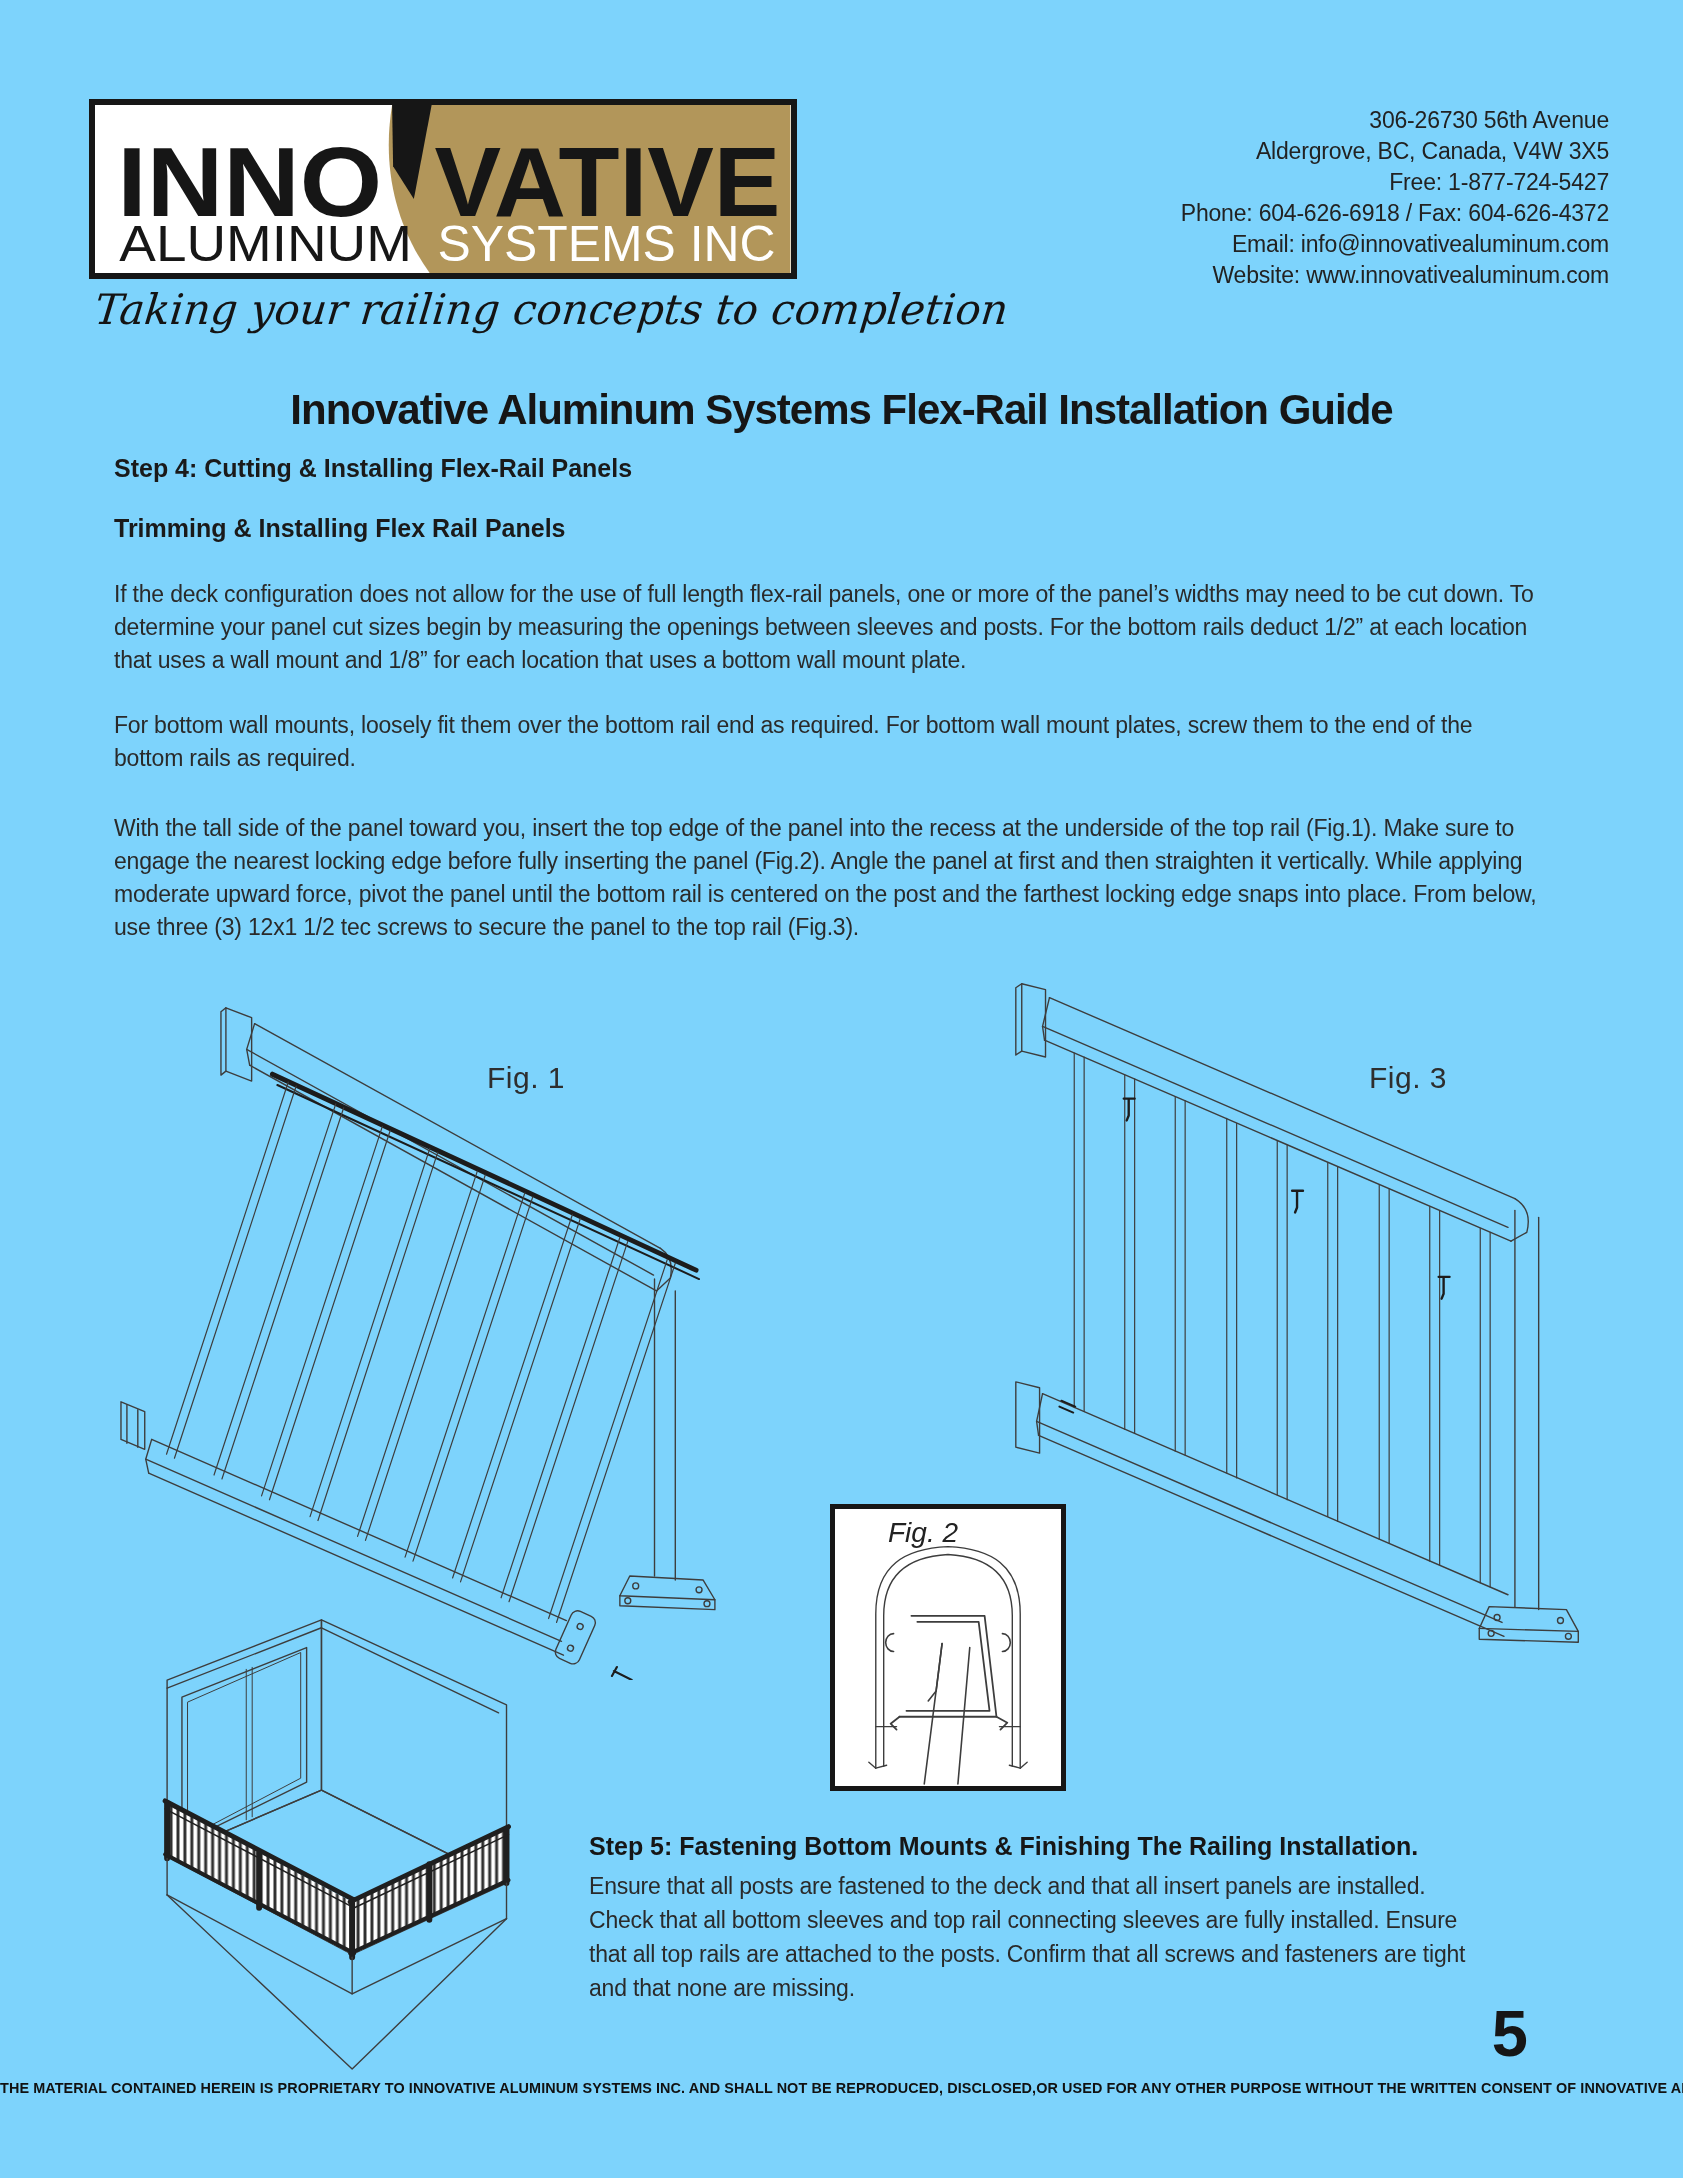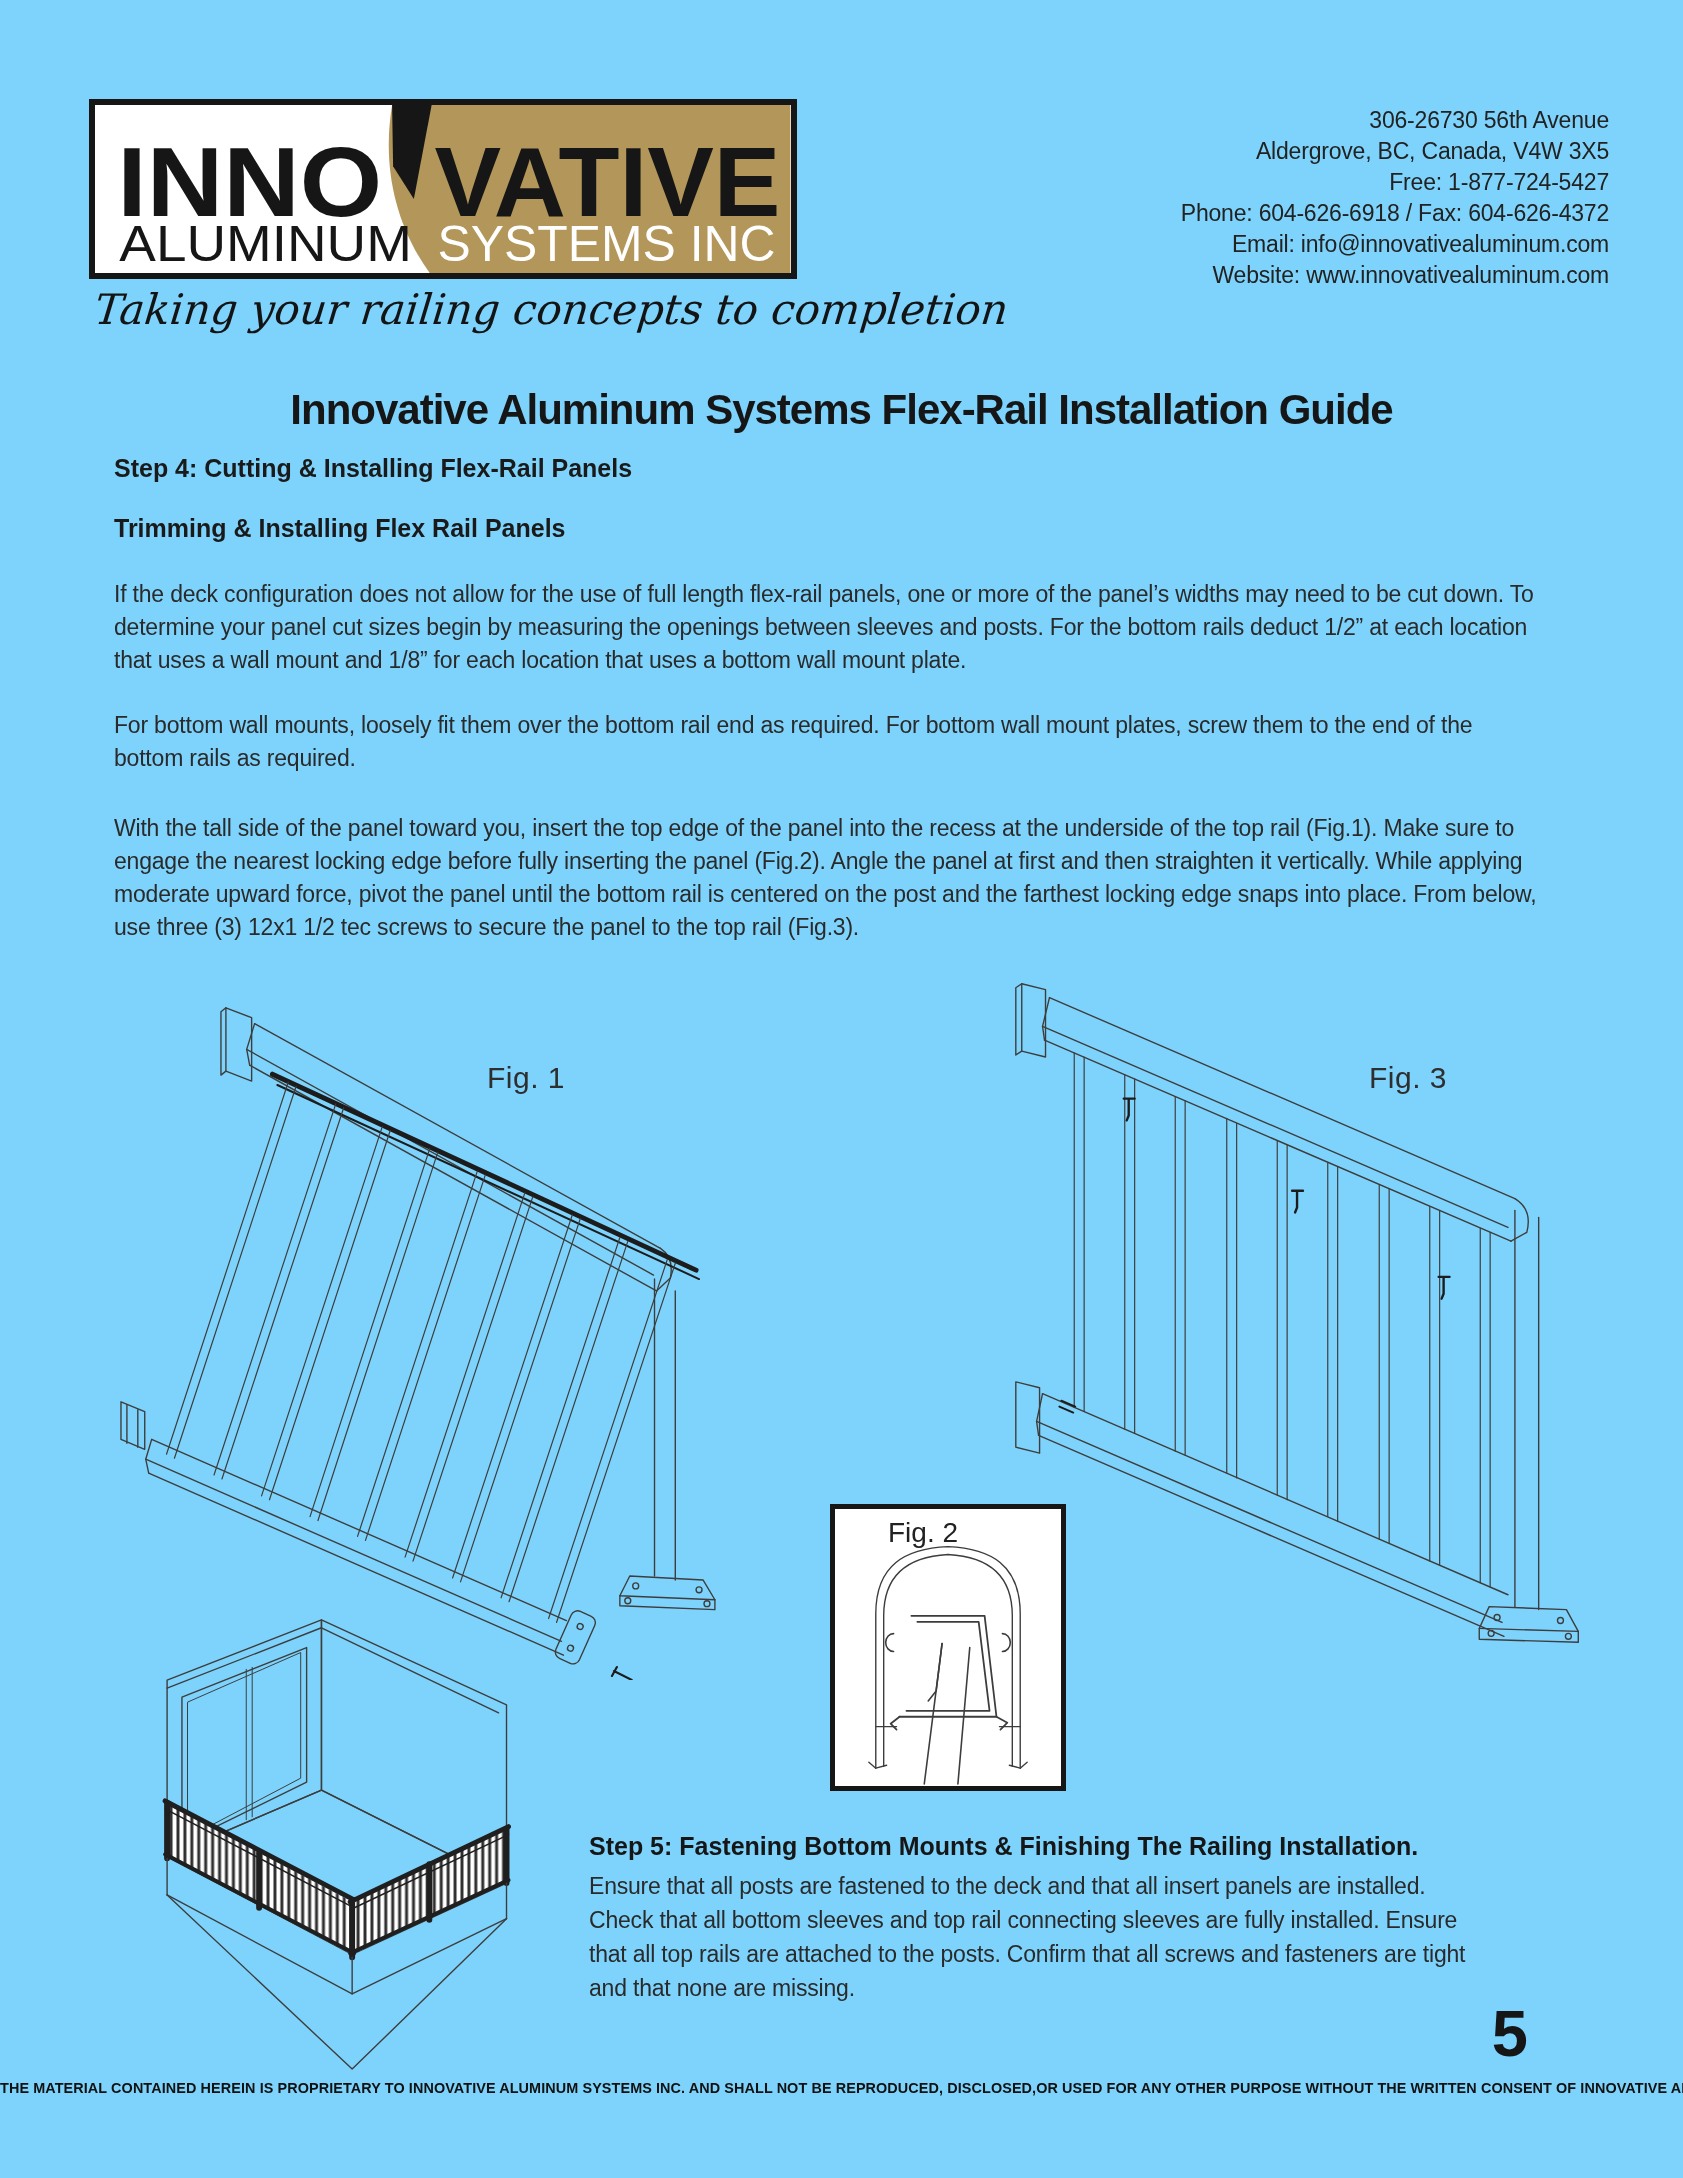--- a/index.html
+++ b/index.html
@@ -37,21 +37,21 @@
   
   .fig-label { position:absolute; font-size:30px; color:#2e2e2e; letter-spacing:0.5px; }
   #fig1-label { left:487px;  top:1061px; }
   #fig3-label { left:1369px; top:1061px; }
   .fig-svg { position:absolute; }
   #fig1-svg { left:119px; top:982px;  width:683px; height:698px; }
   #fig3-svg { left:980px; top:958px;  width:644px; height:713px; }
   #deck-svg { left:71px;  top:1606px; width:495px; height:473px; }
   .fig2-box {
     position:absolute; left:830px; top:1504px; width:226px; height:277px;
-    border:5px solid #161616; background:#ffffff;
+    border:5px solid #161616; background:#ffffff;font-style:italic;
   }
   .fig2-box svg { position:absolute; left:0; top:0; width:226px; height:277px; }
   #fig2-label { position:absolute; left:53px; top:8px; font-size:28px; color:#222; }
   
   .step5 { position:absolute; left:589px; top:1832px; width:891px; }
   .step5-heading { font-size:25px; font-weight:700; margin:0 0 8px 0; color:#161616; }
   .step5-body { font-size:23px; line-height:34px; color:#2a2a2a; letter-spacing:-0.2px; }
   
   .page-num {
     position:absolute; left:1426px; top:1996px; width:99px; text-align:right;

